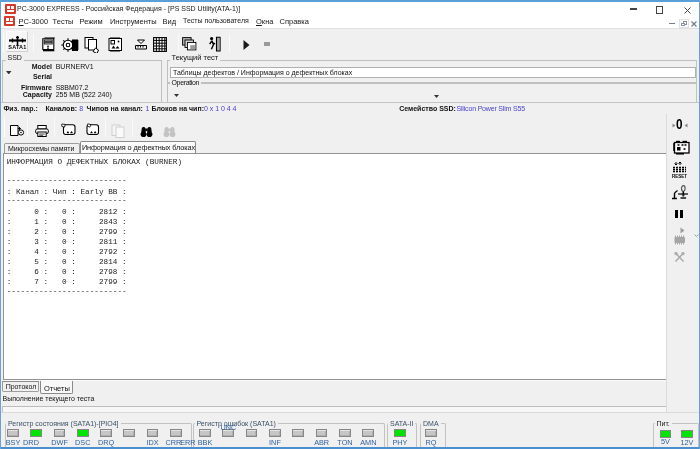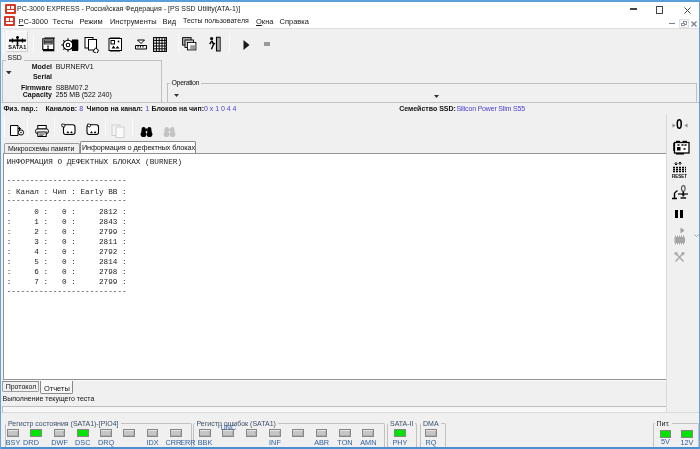--- a/index.html
+++ b/index.html
@@ -190,20 +190,24 @@
           <path d="M0 0 h5.5 l-2.75 3.5 z" fill="#333"></path>
         </svg>
     </div>
     <div class="flabel" style="right:647px; top:8.6px;">Model</div>
       <div class="fval" style="left:54.7px; top:8.6px;">BURNERV1</div>
     <div class="flabel" style="right:647px; top:18.3px;">Serial</div>
     <div class="flabel" style="right:647px; top:29.1px;">Firmware</div>
       <div class="fval" style="left:54.7px; top:29.1px;">S8BM07.2</div>
     <div class="flabel" style="right:647px; top:36.6px;">Capacity</div>
       <div class="fval" style="left:54.7px; top:36.6px;">255 MB (522 240)</div>
+    <div class="grp" style="left:166px; top:5px; width:530px; height:23px;">
+      <span class="glabel">Текущий тест</span>
+      <div style="position:absolute; left:1.5px; top:6.1px; width:526.5px; height:11px; background:#fff; border:1px solid #b0b0b0; font-size:7px; line-height:9px; padding-left:2.5px; color:#111;">Таблицы дефектов / Информация о дефектных блоках</div>
+    </div>
     <div class="grp" style="left:166px; top:28.1px; width:530px; height:19.4px; border-bottom:none;">
       <span class="glabel" style="top:-4.7px; font-size:7px; letter-spacing:-0.35px;">Operation</span>
       <svg style="position:absolute; left:6.3px; top:10.9px;" width="5" height="3">
           <path d="M0 0 h5 l-2.5 3 z" fill="#333"></path>
         </svg>
       <svg style="position:absolute; left:265.8px; top:11.6px;" width="5" height="3">
           <path d="M0 0 h5 l-2.5 3 z" fill="#333"></path>
         </svg>
     </div>
   </div>

